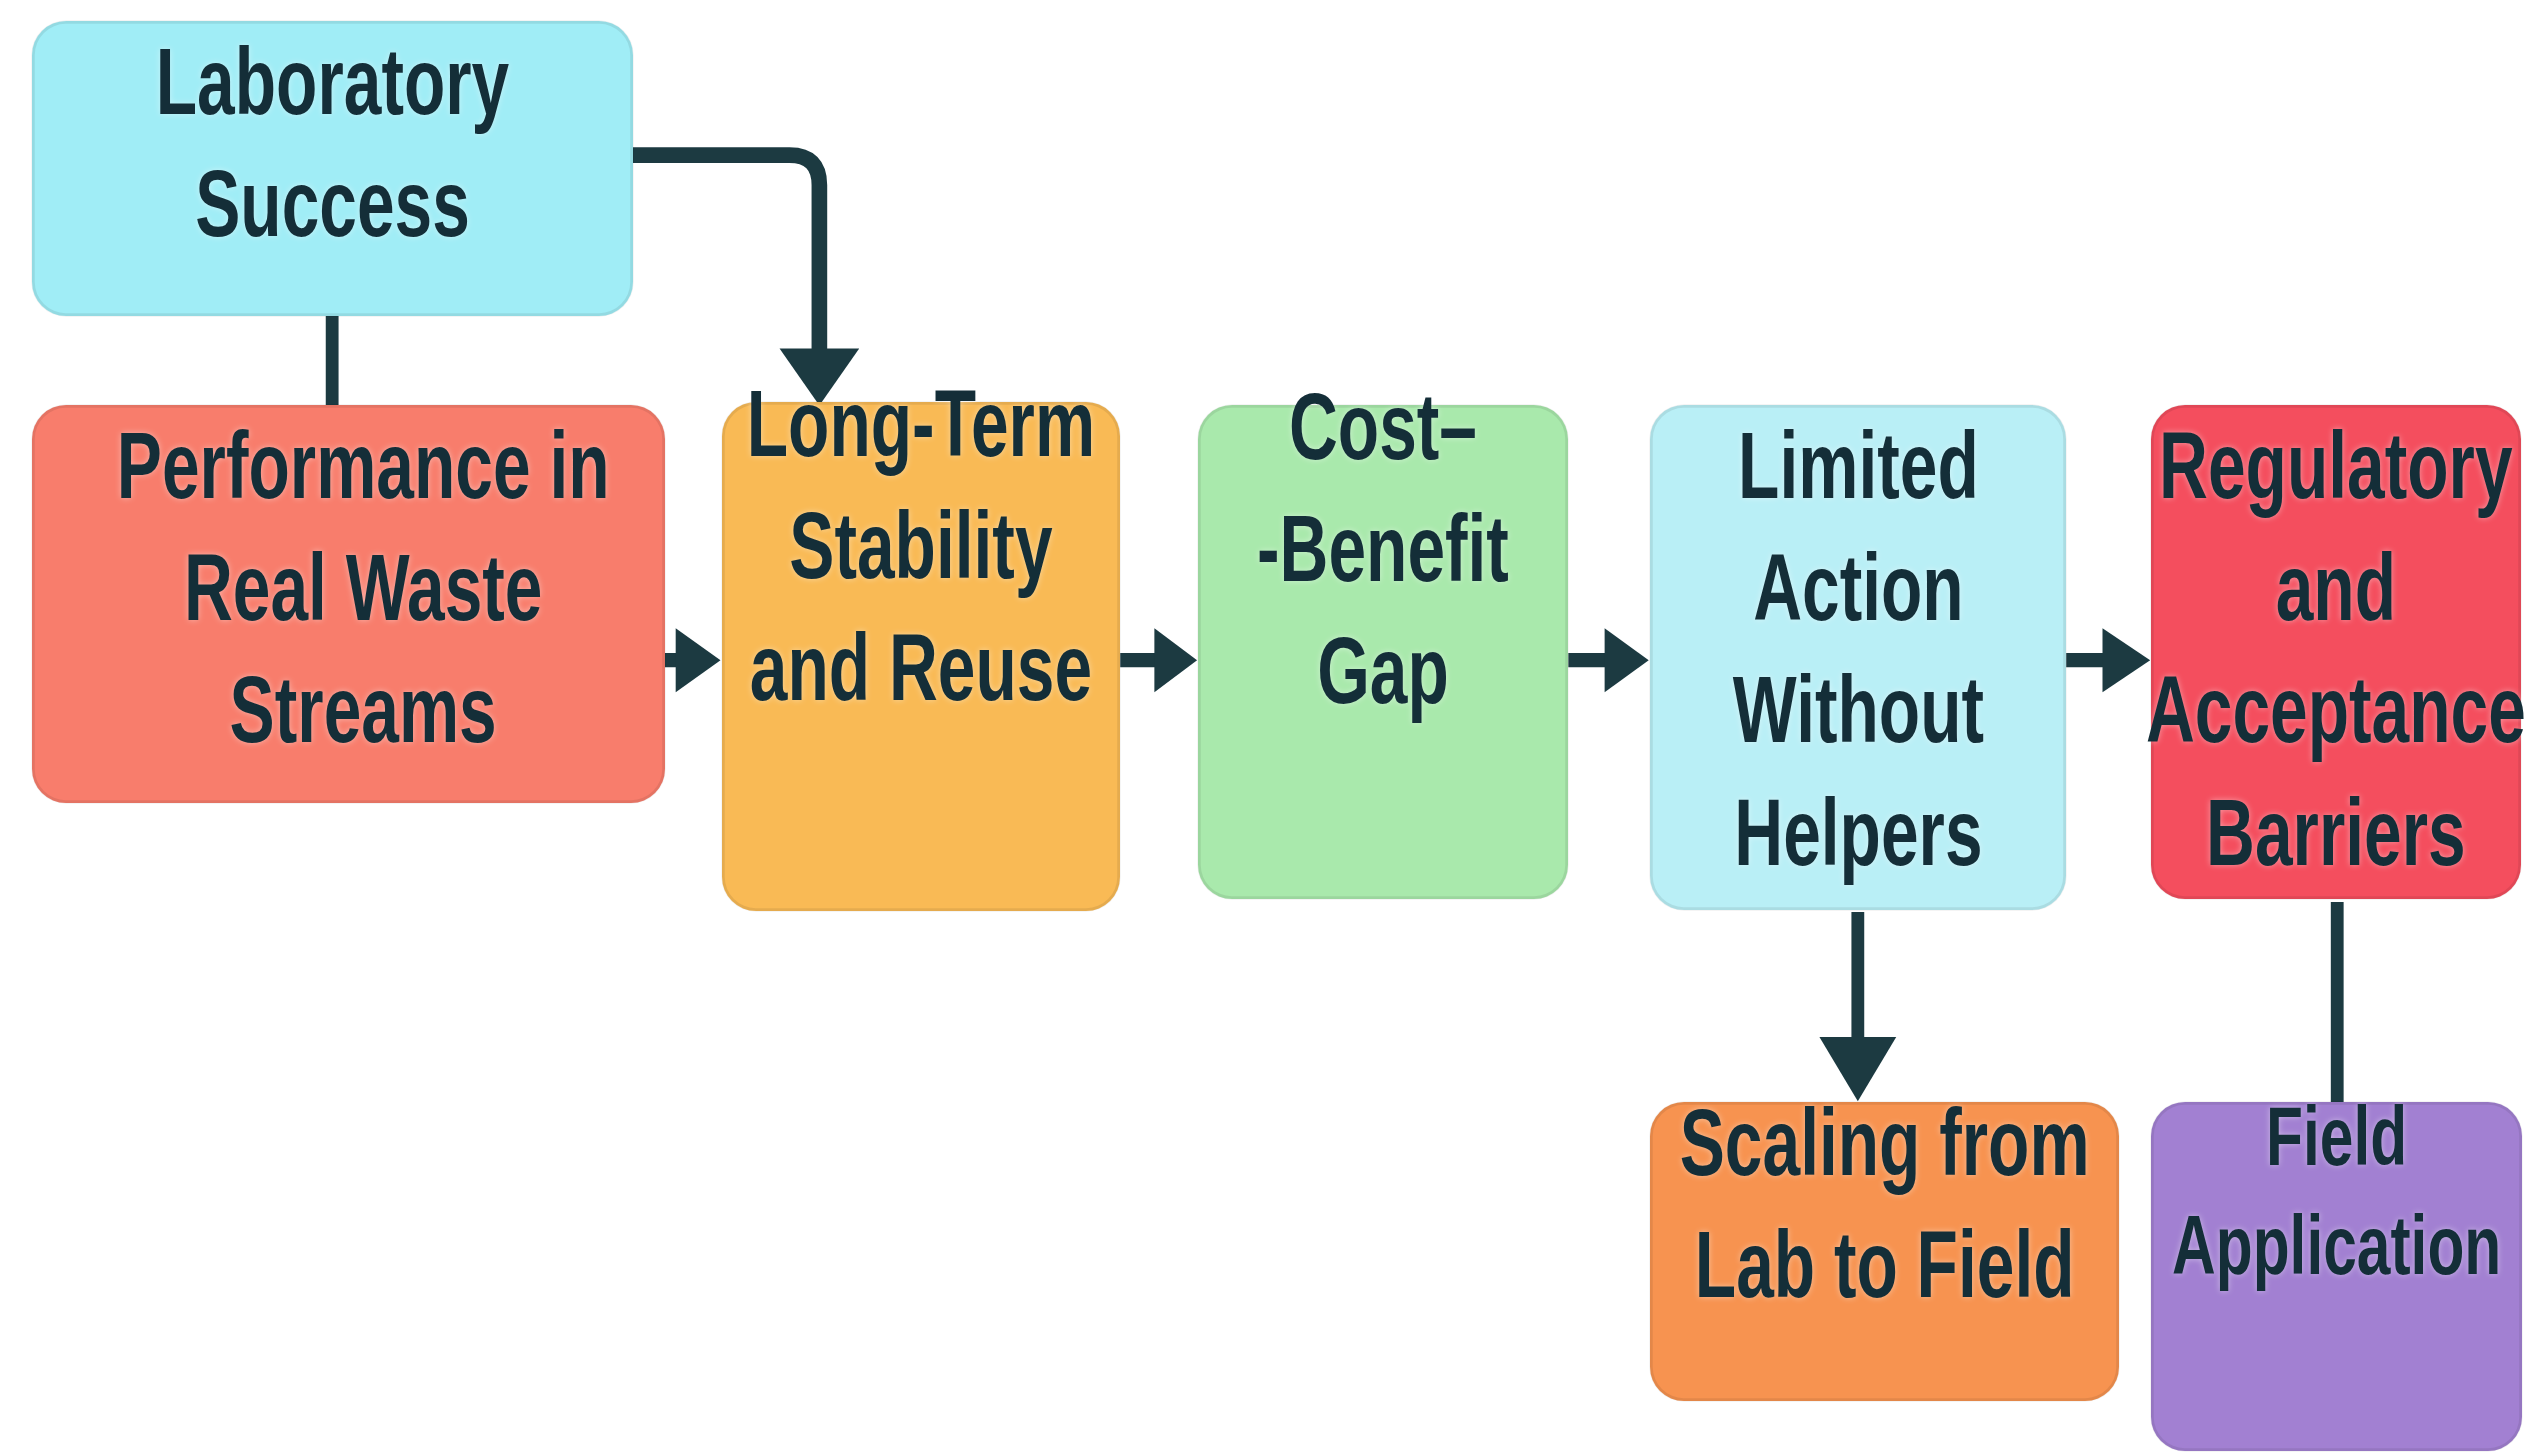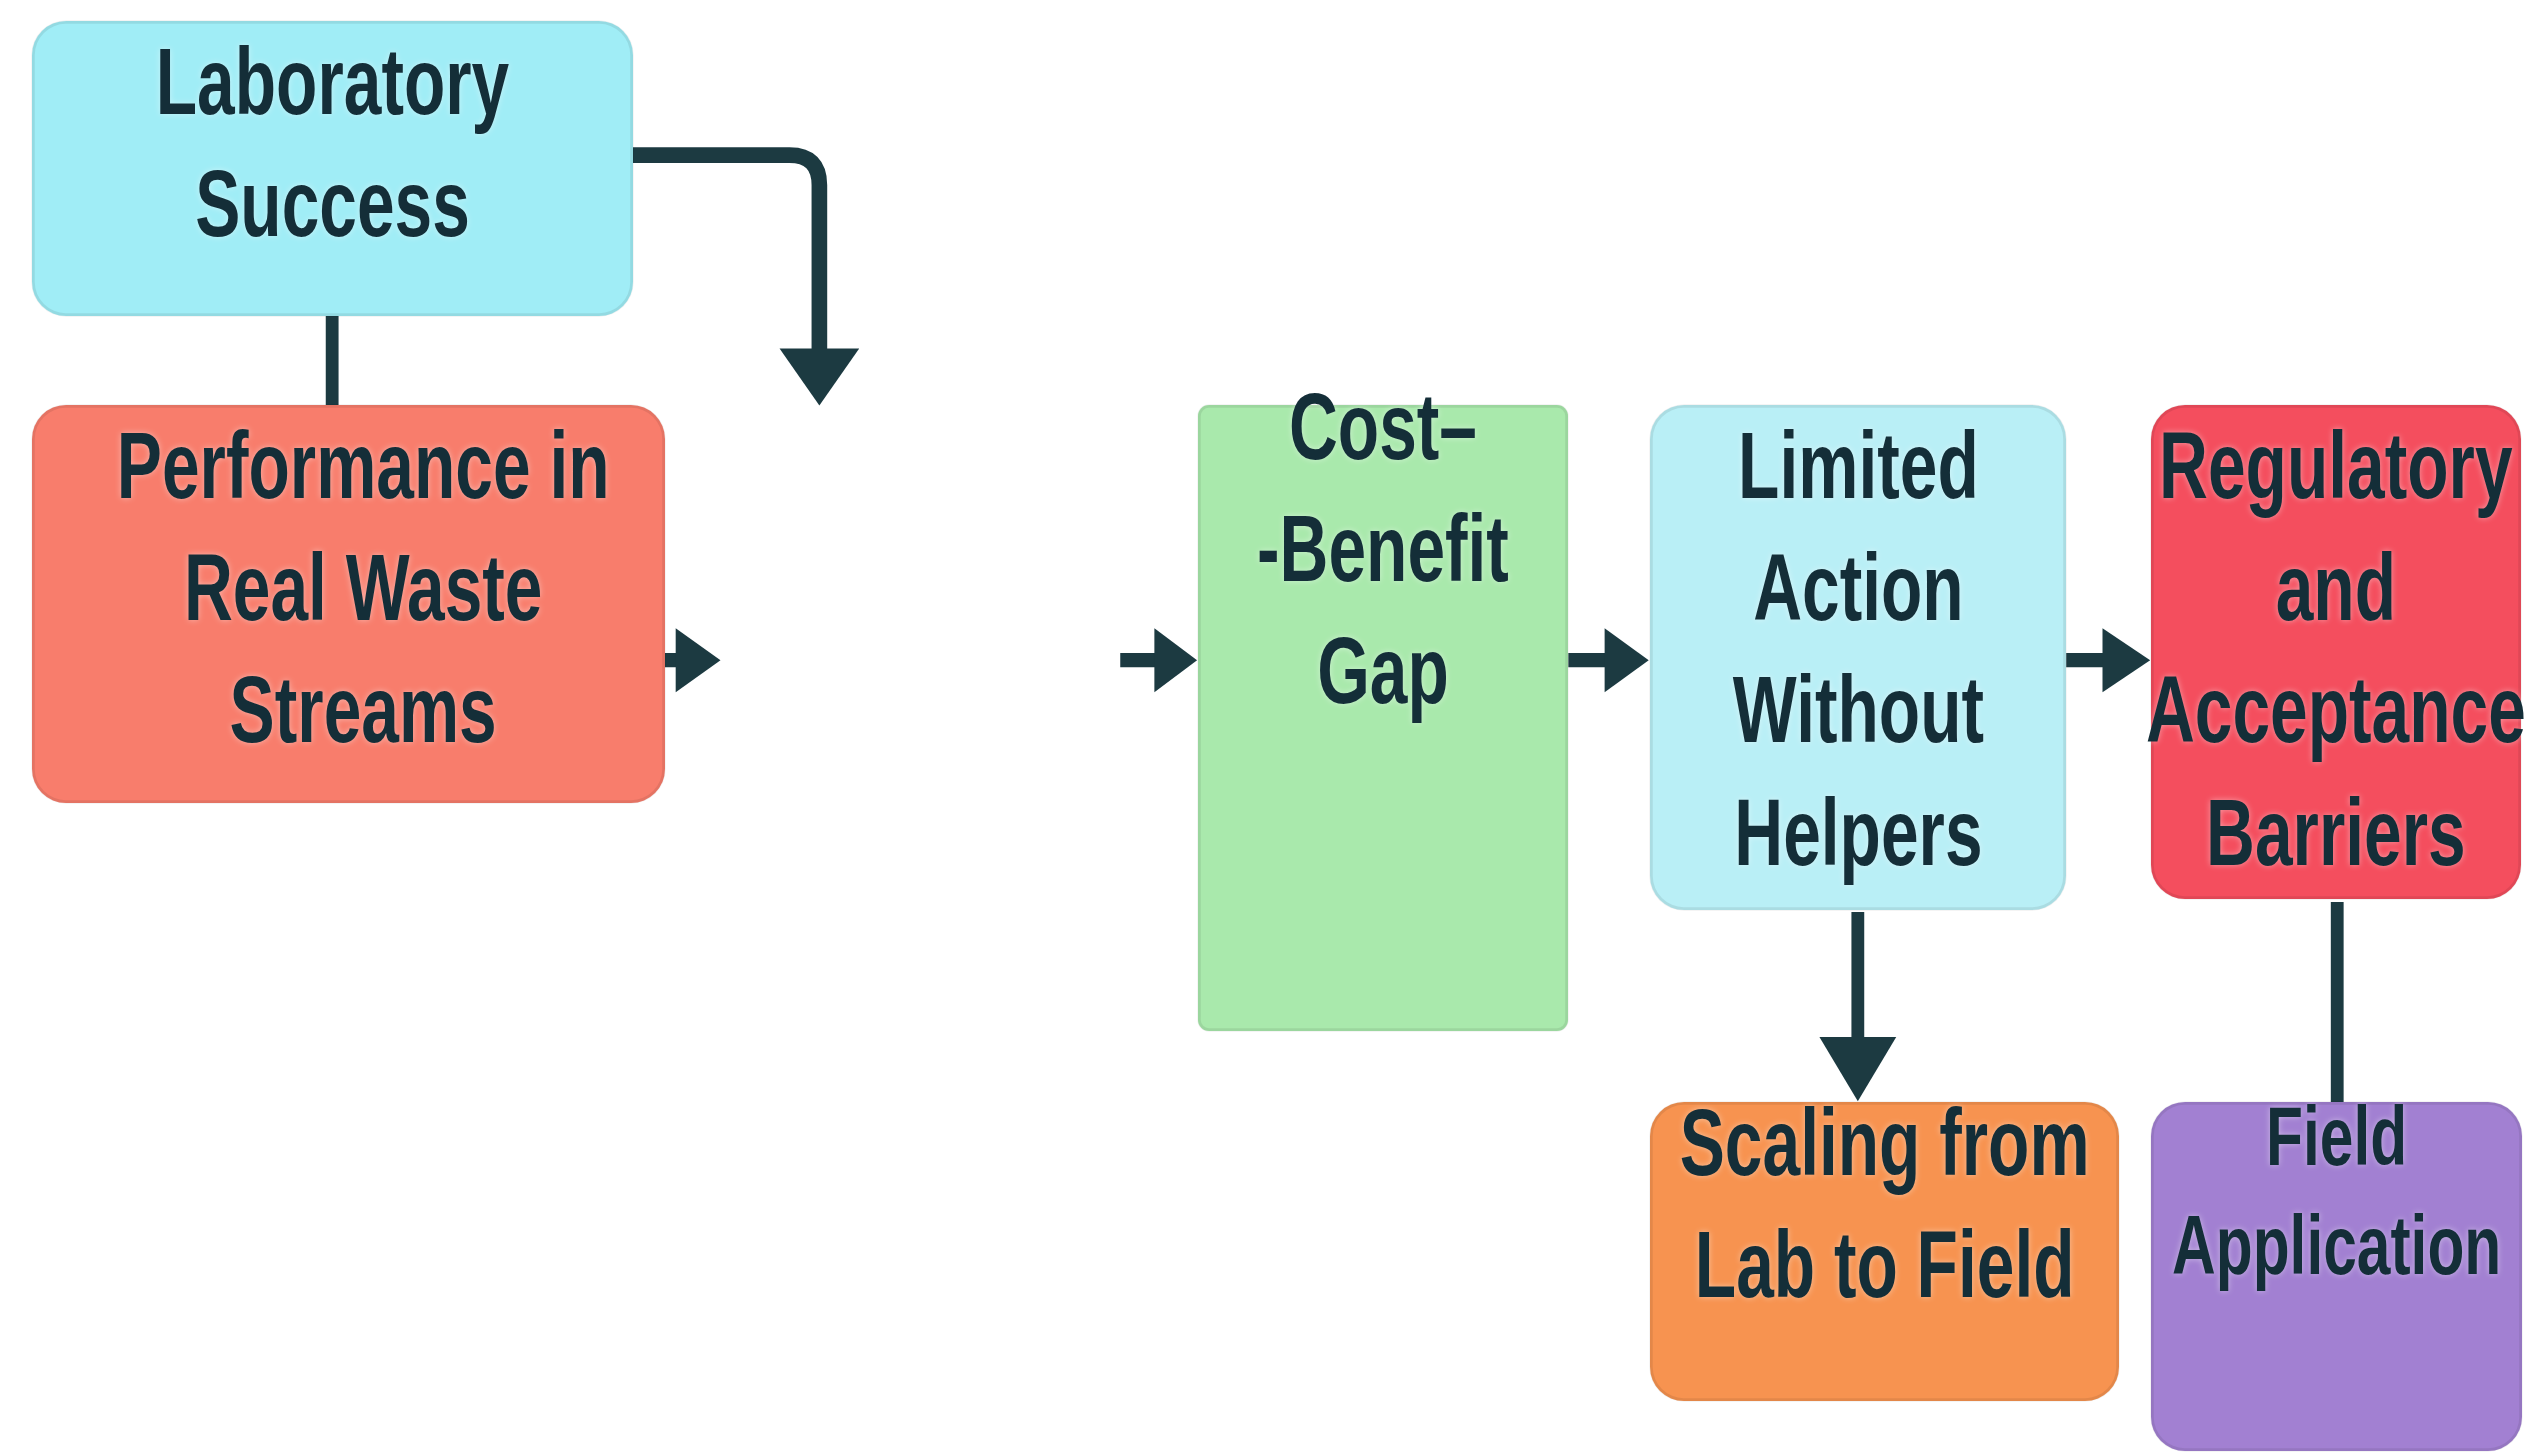--- a/index.html
+++ b/index.html
@@ -25,21 +25,21 @@
     white-space:pre;
     transform:scaleX(.72);
     transform-origin:center center;
     text-shadow:0 0 7.1px rgba(255,255,255,.45);
   }
   
   .n-lab       {left:32px;   top:21.3px;   width:601px; height:295px;}
   .n-perf      {left:32px;   top:405px;  width:604px; height:398px;}
   .n-long      {left:722px; top:402px;  width:398px; height:509px; padding-bottom:0;}
   .n-long .label, .n-cost .label{position:relative; top:-39px;}
-  .n-cost      {left:1198px; top:405px;  width:370px; height:626px;border-radius:11px;}
+  .n-cost      {left:1198px; top:405px;  width:370px; height:494px;}
   .n-limited   {left:1650px; top:405px;  width:416px; height:505px;}
   .n-reg       {left:2151px; top:405px;  width:370px; height:494px;}
   .n-scaling   {left:1650px; top:1102px; width:469px; height:299px;}
   .n-scaling .label, .n-field .label{position:relative; top:-20px;}
   .n-field     {left:2151px; top:1102px; width:371px; height:349px;}
   .n-field .label{font-size:84px;}
   .wires{position:absolute;left:0;top:0;width:2525px;height:1454px;pointer-events:none;}
   .wire{stroke:var(--wire,#1c3a41);fill:none;}
   .wirehead{fill:var(--wire,#1c3a41);stroke:none;}
 </style>
@@ -77,20 +77,25 @@
     <span class="label">Laboratory
 Success</span>
   </div>
 
   <div class="node n-perf" style="background: rgb(248, 125, 108); padding-left: 29px;">
     <span class="label">Performance in
 Real Waste
 Streams</span>
   </div>
 
+  <div class="node n-long" style="background: rgb(249, 186, 85);">
+    <span class="label">Long-Term
+Stability
+and Reuse</span>
+  </div>
 
   <div class="node n-cost" style="background: rgb(169, 233, 172);">
     <span class="label">Cost–
 -Benefit
 Gap</span>
   </div>
 
   <div class="node n-reg" style="background: rgb(244, 78, 94);">
     <span class="label">Regulatory
 and

